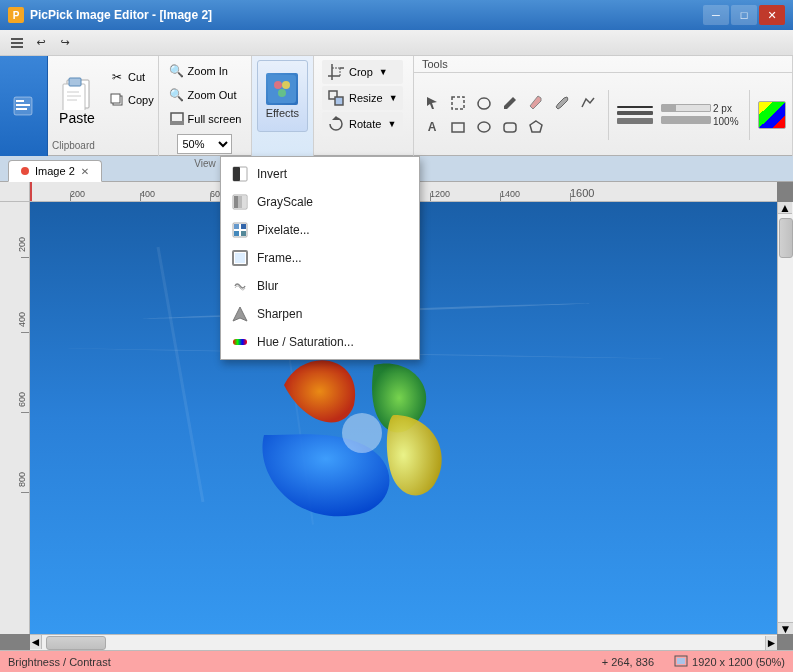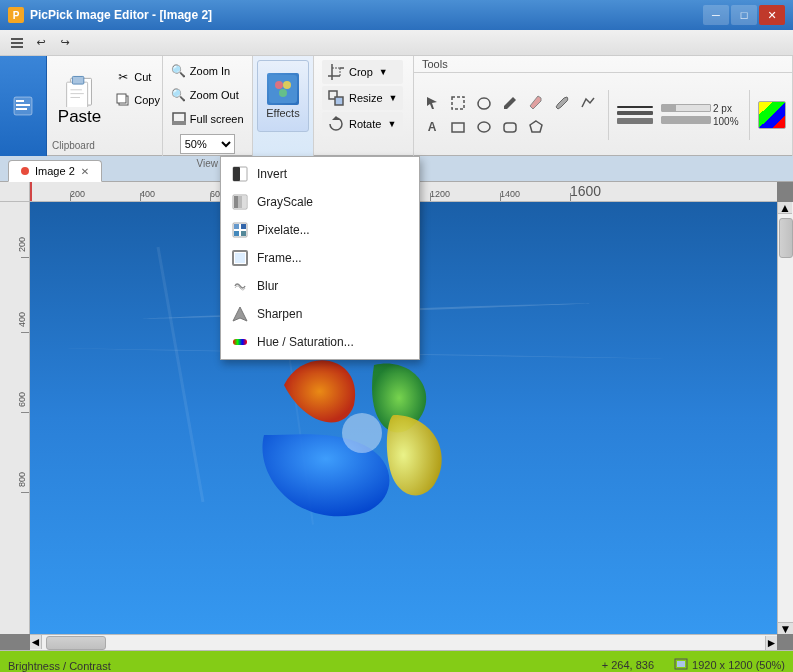--- a/index.html
+++ b/index.html
@@ -162,24 +162,24 @@
 
     
     #scrollbar-v { position: absolute; right: 0; top: 20px; width: 16px; bottom: 16px; background: #f0f0f0; border-left: 1px solid #bbb; }
     #scrollbar-h { position: absolute; bottom: 0; left: 30px; right: 16px; height: 16px; background: #f0f0f0; border-top: 1px solid #bbb; }
     .scroll-thumb-v { width: 14px; height: 40px; background: linear-gradient(to right, #d0d0d0, #c0c0c0); border: 1px solid #aaa; border-radius: 3px; margin: 1px; }
     .scroll-thumb-h { height: 14px; width: 60px; background: linear-gradient(to bottom, #d0d0d0, #c0c0c0); border: 1px solid #aaa; border-radius: 3px; margin: 1px; }
 
     
     #status-bar {
       height: 22px;
-      background: #84cc16;
+      background: #fca5a5;
       border-top: 1px solid #bbb;
       display: flex;
-      align-items: flex-end;
+      align-items: center;
       padding: 0 8px;
       justify-content: space-between;
       font-size: 11px;
       color: #333;
     }
 
     
     #effects-dropdown {
       position: absolute;
       top: 156px;
@@ -293,21 +293,21 @@
       <div style="display:flex;flex-direction:column;align-items:center;">
         <button class="paste-btn" style="padding:4px 6px; height:72px; display:flex; flex-direction:column; align-items:center; justify-content:center; border:1px solid transparent; border-radius:2px; background:none; cursor:pointer;">
           <svg width="36" height="44" viewBox="0 0 36 44">
             <rect x="8" y="14" width="22" height="28" rx="1" fill="white" stroke="#aaa" stroke-width="1"></rect>
             <rect x="4" y="18" width="22" height="28" rx="1" fill="white" stroke="#bbb" stroke-width="1"></rect>
             <rect x="10" y="12" width="12" height="8" rx="1" fill="#a8c4e0" stroke="#5a8ab8" stroke-width="1"></rect>
             <line x1="8" y1="26" x2="20" y2="26" stroke="#ccc" stroke-width="1"></line>
             <line x1="8" y1="30" x2="22" y2="30" stroke="#ccc" stroke-width="1"></line>
             <line x1="8" y1="34" x2="18" y2="34" stroke="#ccc" stroke-width="1"></line>
           </svg>
-          <span style="font-size:17px;">Paste</span>
+          <span style="font-size:14px;">Paste</span>
         </button>
       </div>
       <div class="small-btns" style="padding-top:6px;">
         <button class="small-btn">
           <div class="small-btn-icon">✂</div>
           <span>Cut</span>
         </button>
         <button class="small-btn">
           <div class="small-btn-icon">
             <svg width="14" height="14" viewBox="0 0 14 14">
@@ -530,21 +530,21 @@
           <span style="position:absolute; left:180px; bottom:2px; font-size:9px; color:#555;">600</span>
           <div style="position:absolute; left:180px; bottom:0; width:1px; height:8px; background:#888;"></div>
           <span style="position:absolute; left:250px; bottom:2px; font-size:9px; color:#555;">800</span>
           <div style="position:absolute; left:250px; bottom:0; width:1px; height:8px; background:#888;"></div>
           <span style="position:absolute; left:325px; bottom:2px; font-size:9px; color:#555;">1000</span>
           <div style="position:absolute; left:325px; bottom:0; width:1px; height:8px; background:#888;"></div>
           <span style="position:absolute; left:400px; bottom:2px; font-size:9px; color:#555;">1200</span>
           <div style="position:absolute; left:400px; bottom:0; width:1px; height:8px; background:#888;"></div>
           <span style="position:absolute; left:470px; bottom:2px; font-size:9px; color:#555;">1400</span>
           <div style="position:absolute; left:470px; bottom:0; width:1px; height:8px; background:#888;"></div>
-          <span style="position:absolute; left:540px; bottom:2px; font-size:14px; color:#555;">1600</span>
+          <span style="position:absolute; left:540px; bottom:2px; font-size:11px; color:#555;">1600</span>
           <div style="position:absolute; left:540px; bottom:0; width:1px; height:8px; background:#888;"></div>
 
           <div style="position:absolute; left:0; top:0; bottom:0; width:2px; background:rgba(200,0,0,0.7);"></div>
         </div>
       </div>
     </div>
   </div>
 
   <div id="ruler-v">
     <div style="position:relative; height:100%; width:100%;">

